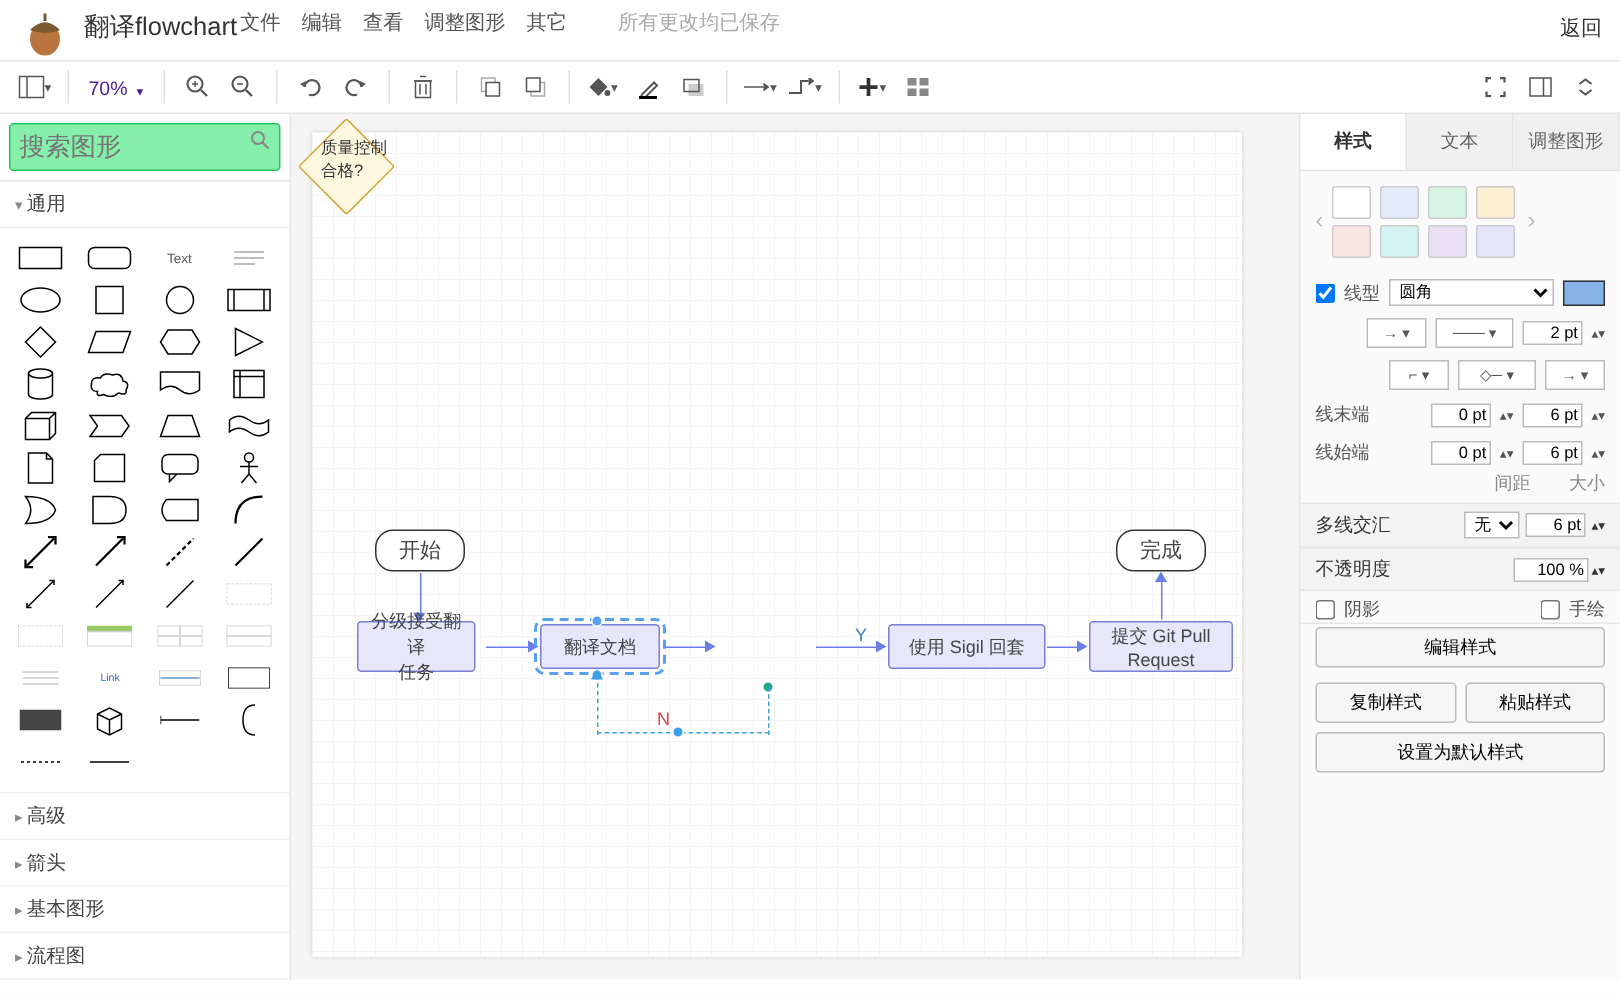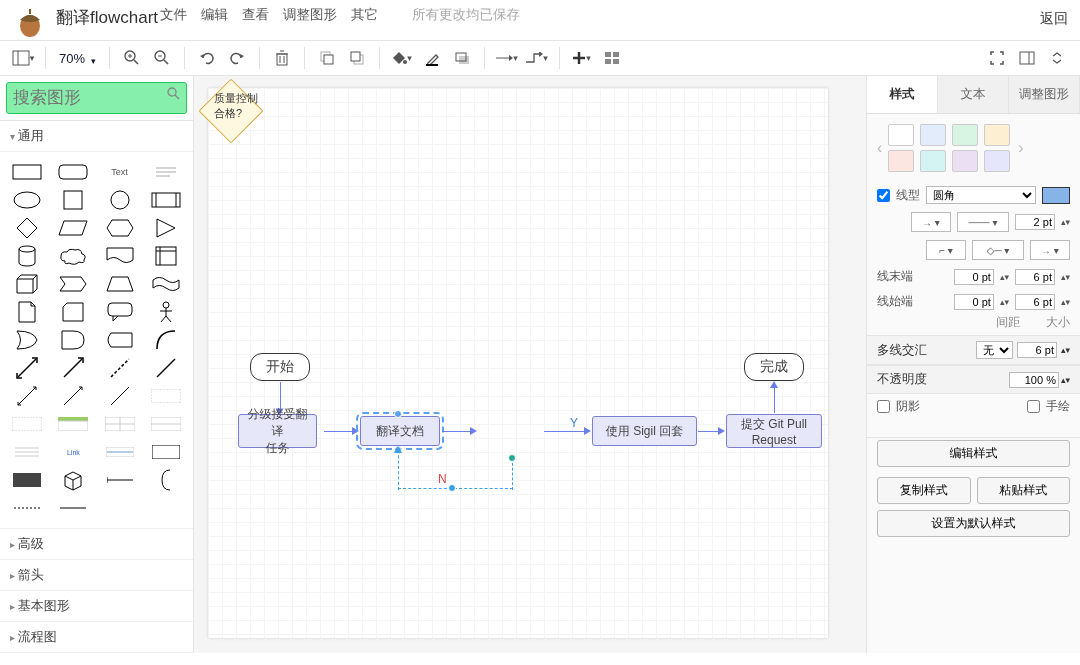--- a/index.html
+++ b/index.html
@@ -13,21 +13,21 @@
   .doc-title { font-size: 17px; color: #333; padding: 2px 0; }
   .menubar { display: flex; gap: 14px; font-size: 13.5px; color: #555; padding: 2px 0 5px 0; }
   .menubar span { cursor: default; }
   .saved { color: #aaa; margin-left: 20px; }
   .return { font-size: 14px; color: #333; padding-top: 6px; }
   
   
   .toolbar { height: 36px; border-top: 1px solid #e4e4e4; border-bottom: 1px solid #e4e4e4; display: flex; align-items: center; padding: 0 10px; gap: 4px; }
   .tool { width: 26px; height: 26px; display: flex; align-items: center; justify-content: center; color: #555; }
   .tool-sep { width: 1px; height: 22px; background: #e0e0e0; margin: 0 5px; }
-  .zoom { display: flex; align-items: flex-end; gap: 3px; font-size: 13px; color: #0f172a; padding: 0 4px; }
+  .zoom { display: flex; align-items: flex-end; gap: 3px; font-size: 13px; color: #4c1d95; padding: 0 4px; }
   
   
   .main { display: flex; height: calc(665px - 36px - 52px); }
   
   
   .left-panel { width: 194px; border-right: 1px solid #e4e4e4; display: flex; flex-direction: column; }
   .search-box { padding: 6px; border-bottom: 1px solid #e4e4e4; position: relative; }
   .search-box input { width: 100%; padding: 5px 24px 5px 6px; border: 1px solid #22c55e; border-radius: 3px; font-size: 17px; background: #86efac; }
   .search-box .mag { position: absolute; right: 12px; top: 11px; color: #888; }
   .cat { padding: 6px 10px; border-bottom: 1px solid #eee; font-size: 13px; color: #444; }
@@ -655,21 +655,21 @@
           <span style="font-size:9px">▴▾</span>
       </span>
     </div>
     <div class="sect-title">
       <span>不透明度</span>
       <span style="display:flex;gap:2px;align-items:center">
         <input class="num-in" style="width: 50px;" value="100 %">
           <span style="font-size:9px">▴▾</span>
       </span>
     </div>
-    <div class="prop-row" style="border-bottom:1px solid #e5e5e5;padding-bottom:22px">
+    <div class="prop-row" style="border-bottom:1px solid #e5e5e5;padding-bottom:0">
       <input type="checkbox" style="">
       <label>阴影</label>
       <div style="flex:1"></div>
       <input type="checkbox" style="">
       <label>手绘</label>
     </div>
     <button class="btn-full">编辑样式</button>
     <div class="btn-row">
       <button>复制样式</button>
       <button>粘贴样式</button>

